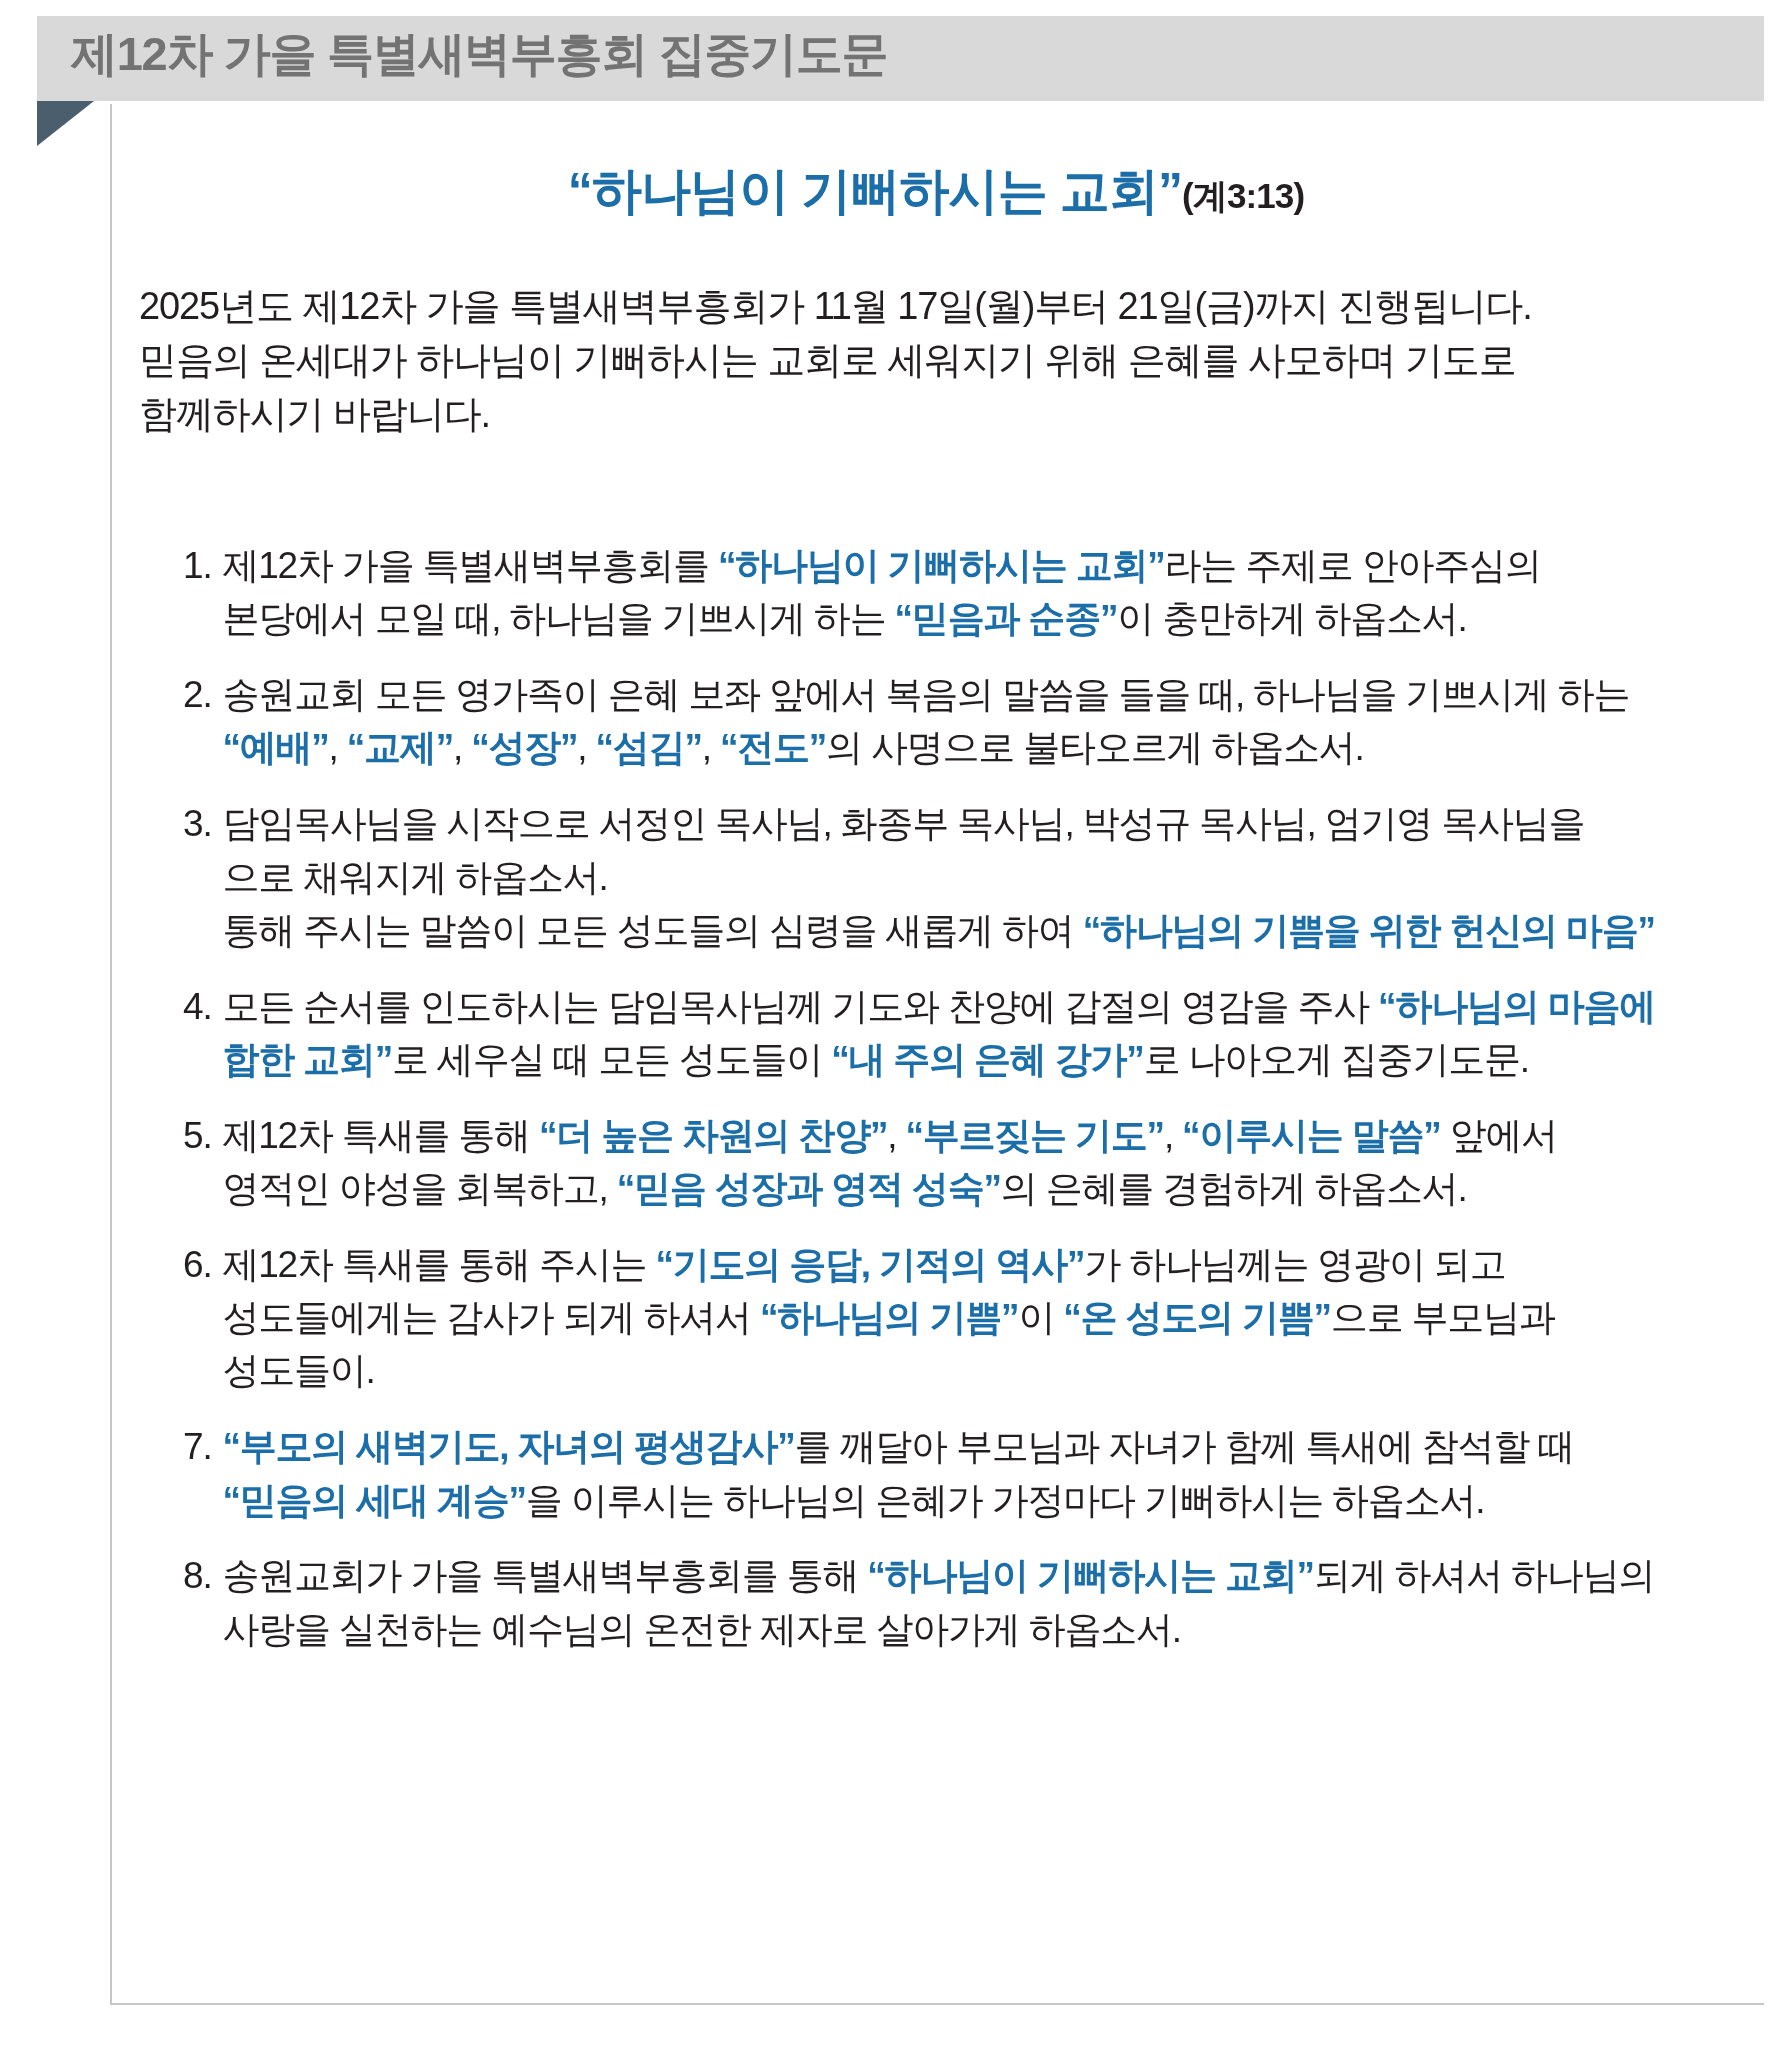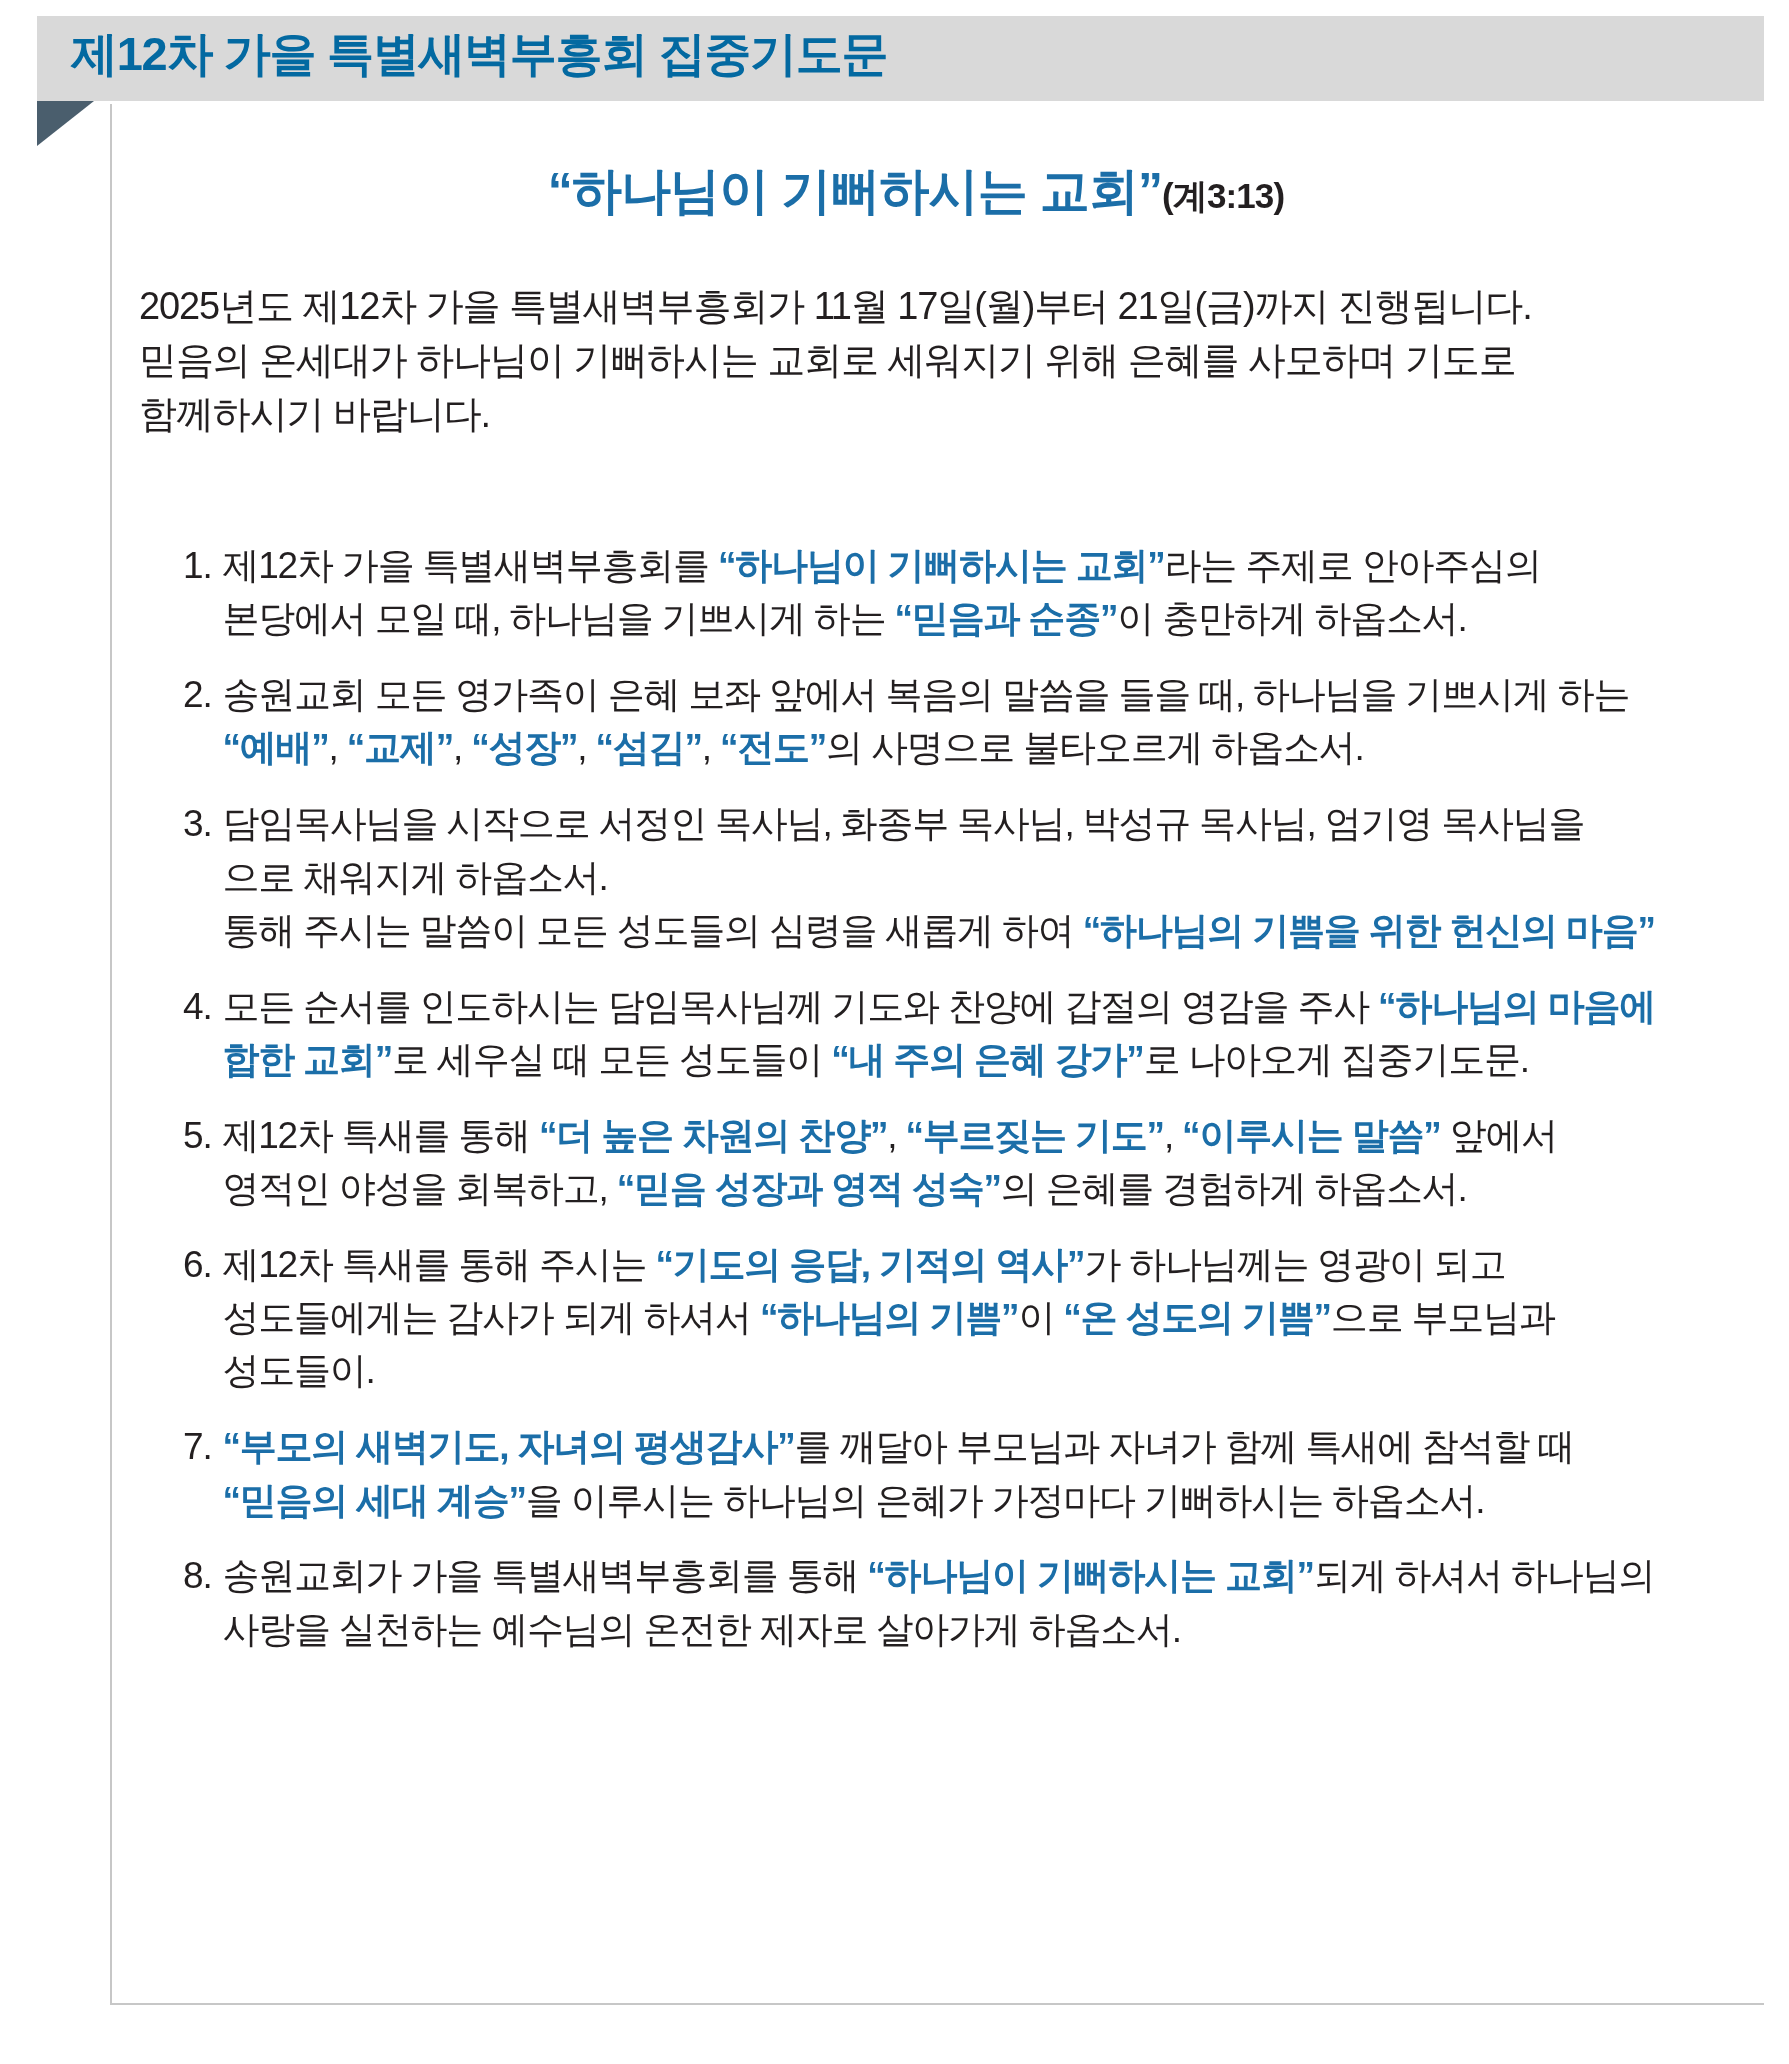--- a/index.html
+++ b/index.html
@@ -30,21 +30,21 @@
     background: #d9d9d9;
     box-sizing: border-box;
   }
   .header-title {
     position: absolute;
     left: 71px;
     top: 22.6px;
     font-size: 47px;
     font-weight: bold;
     letter-spacing: -1.3px;
-    color: #0369a1;
+    color: #737373;
     white-space: nowrap;
   }
   
   .header-fold {
     position: absolute;
     left: 37px;
     top: 101px;
     width: 0;
     height: 0;
     border-left: 57px solid #4a5e6d;
@@ -59,21 +59,21 @@
     width: 1654px;
     height: 1901px;
     border-left: 2.6px solid #c7c7c7;
     border-bottom: 2.6px solid #c7c7c7;
     box-sizing: border-box;
   }
 
   
   .main-title {
     position: absolute;
-    left: 99px;
+    left: 119px;
     top: 158px;
     width: 1634px;
     text-align: center;
     white-space: nowrap;
   }
   .main-title .quoted {
     font-size: 50px;
     font-weight: bold;
     color: #1b6ea8;
     letter-spacing: -0.9px;

